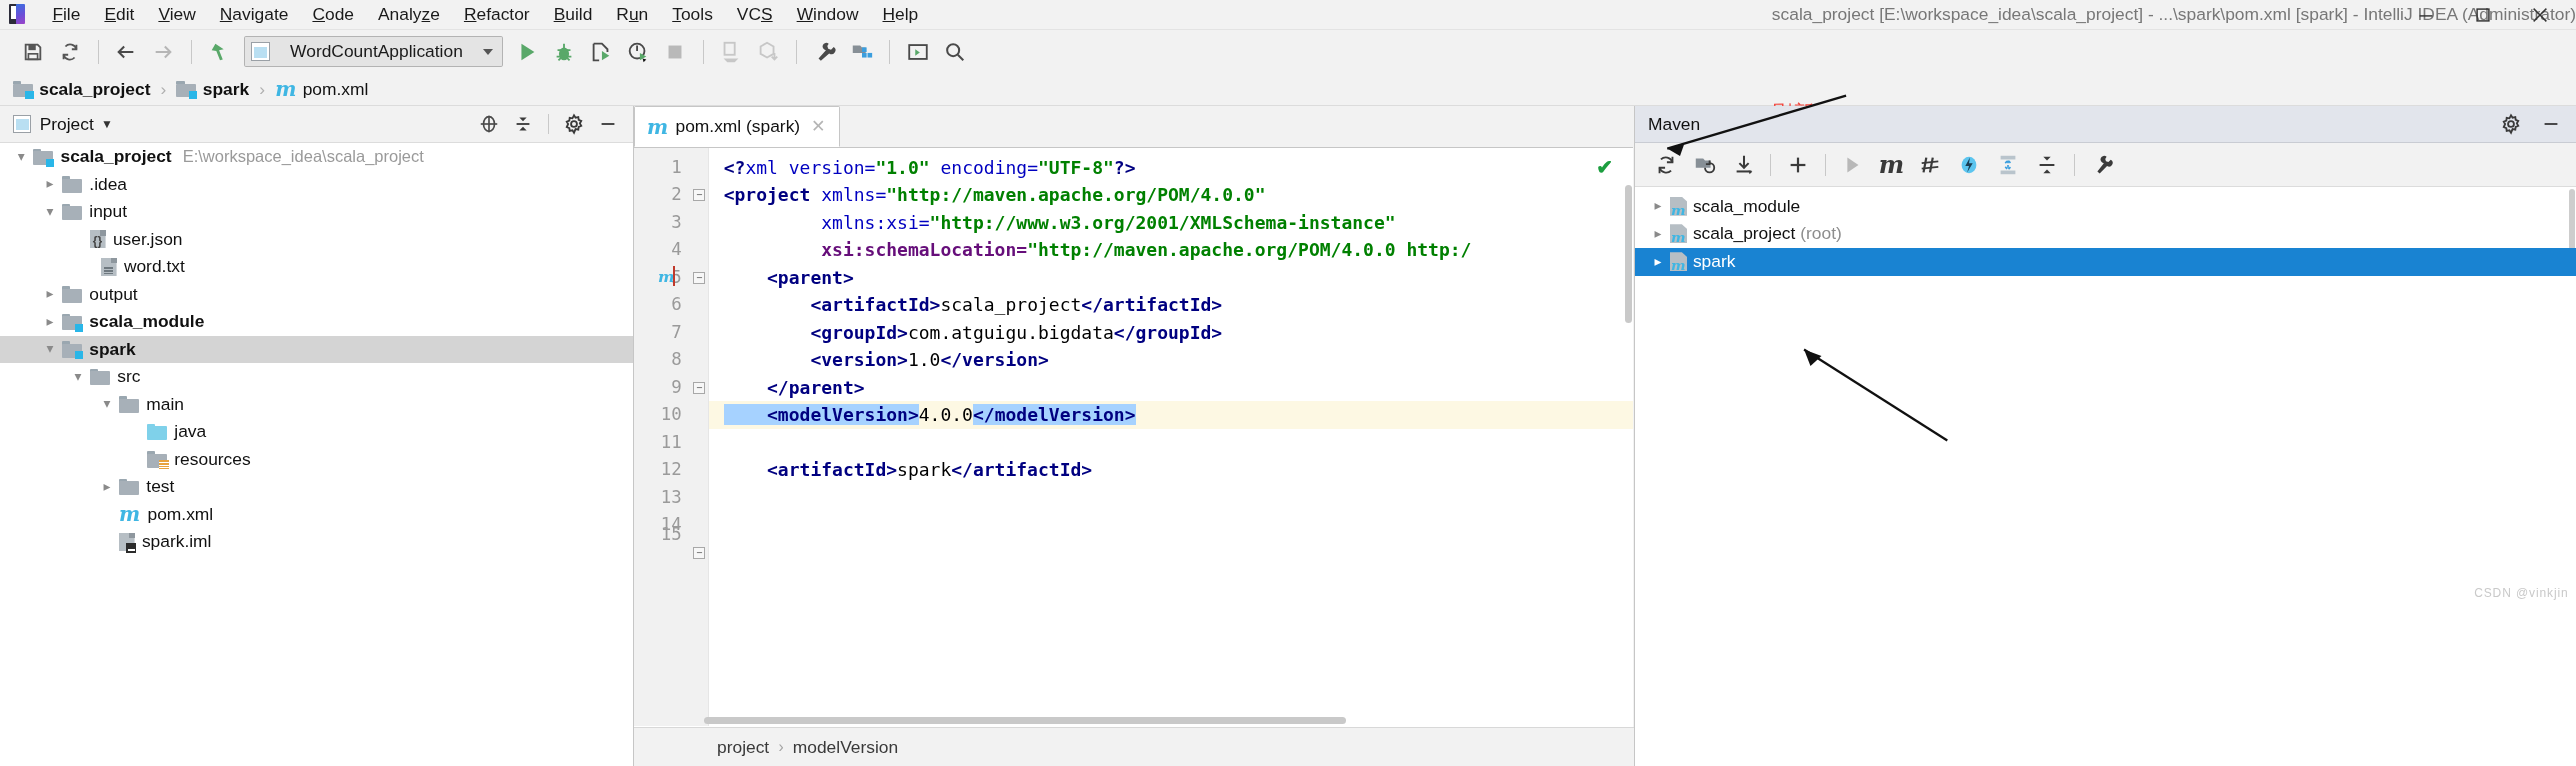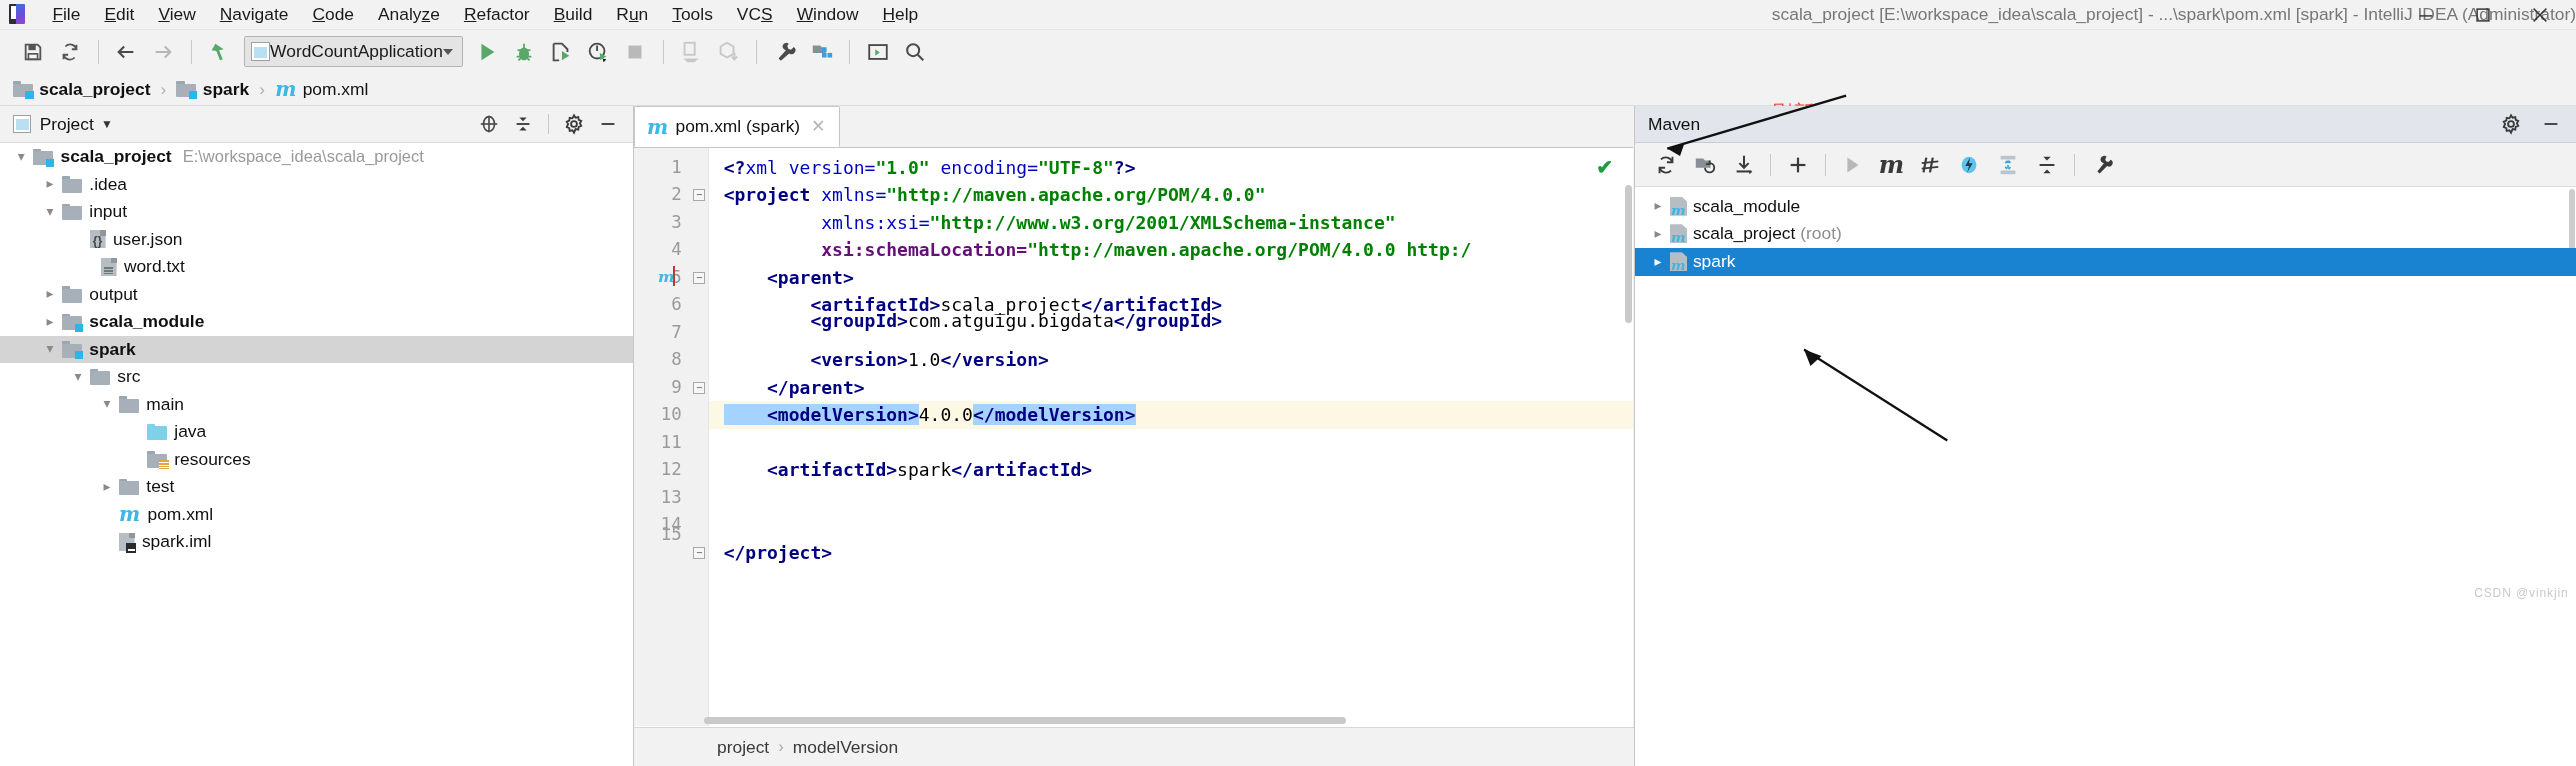--- a/index.html
+++ b/index.html
@@ -37,21 +37,21 @@
   
   .toolbar {
     position:absolute; left:0; top:29px; width:2576px; height:44px;
     background:#f2f2f2; display:flex; align-items:center; padding-left:14.7px;
     border-top:0.9px solid #e3e3e3;
   }
   .tb { width:37px; height:37px; display:flex; align-items:center; justify-content:center; }
   .tb svg { display:block; }
   .tb-sep { width:0.9px; height:24px; background:#c8c8c8; margin:0 9.2px; }
   .runconfig {
-    display:flex; align-items:center; gap:0; height:31px; padding:0 9.2px 0 6.4px;
+    display:flex; align-items:center; gap:20px; height:31px; padding:0 9.2px 0 6.4px;
     border:0.9px solid #b3b3b3; background:#e4e4e4; border-radius:1.8px; margin:0 5.5px;
   }
   .runconfig .rc-label { font-size:17.4px; color:#1a1a1a; white-space:nowrap; }
   .rc-icon { width:19px; height:19px; border:1.8px solid #9aa0a6; background:#fff; position:relative; }
   .rc-icon::after { content:""; position:absolute; left:1.8px; top:3.7px; right:1.8px; bottom:1.8px; background:#b9dff2; }
   .caret-dn { width:0;height:0;border-left:5.5px solid transparent;border-right:5.5px solid transparent;border-top:6.4px solid #555; }
 
   
   .crumbbar {
     position:absolute; left:0; top:73px; width:2576px; height:33px;
@@ -579,29 +579,28 @@
             <span class="sq">−</span>
           </div>
         </div>
       <div class="codelines" id="codelines">
           <div class="cl" style="top: 5.5px;"><span class="tok t-pi">&lt;?</span><span class="tok t-attr">xml</span><span class="tok t-attr"> version=</span><span class="tok t-val">"1.0"</span><span class="tok t-attr"> encoding=</span><span class="tok t-val">"UTF-8"</span><span class="tok t-pi">?&gt;</span></div>
           <div class="cl" style="top: 33px;"><span class="tok t-tag">&lt;project</span><span class="tok t-attr"> xmlns=</span><span class="tok t-val">"http://maven.apache.org/POM/4.0.0"</span></div>
           <div class="cl" style="top: 61px;"><span class="tok t-attr">         xmlns:xsi=</span><span class="tok t-val">"http://www.w3.org/2001/XMLSchema-instance"</span></div>
           <div class="cl" style="top: 88px;"><span class="tok t-loc">         xsi:schemaLocation=</span><span class="tok t-val">"http://maven.apache.org/POM/4.0.0 http:/</span></div>
           <div class="cl" style="top: 143px;"><span class="tok t-tag">        &lt;artifactId&gt;</span><span class="tok t-txt">scala_project</span><span class="tok t-tag">&lt;/artifactId&gt;</span></div>
           <div class="cl" style="top: 116px;"><span class="tok t-tag">    &lt;parent&gt;</span></div>
-          <div class="cl" style="top: 159px;"><span class="tok t-tag">        &lt;groupId&gt;</span><span class="tok t-txt">com.atguigu.bigdata</span><span class="tok t-tag">&lt;/groupId&gt;</span></div>
+          <div class="cl" style="top: 171px;"><span class="tok t-tag">        &lt;groupId&gt;</span><span class="tok t-txt">com.atguigu.bigdata</span><span class="tok t-tag">&lt;/groupId&gt;</span></div>
           <div class="cl" style="top: 198px;"><span class="tok t-tag">        &lt;version&gt;</span><span class="tok t-txt">1.0</span><span class="tok t-tag">&lt;/version&gt;</span></div>
           <div class="cl" style="top: 226px;"><span class="tok t-tag">    &lt;/parent&gt;</span></div>
           <div class="cl hl" style="top: 253px;"><span class="tok t-tag selbg">    &lt;modelVersion&gt;</span><span class="tok t-txt">4.0.0</span><span class="tok t-tag selbg">&lt;/modelVersion&gt;</span></div>
           <div class="cl" style="top: 281px;">&nbsp;</div>
           <div class="cl" style="top: 308px;"><span class="tok t-tag">    &lt;artifactId&gt;</span><span class="tok t-txt">spark</span><span class="tok t-tag">&lt;/artifactId&gt;</span></div>
           <div class="cl" style="top: 336px;">&nbsp;</div>
           <div class="cl" style="top: 363px;">&nbsp;</div>
-          <div class="cl" style="top: 391px;"><span class="tok t-tag">&lt;/project&gt;</span></div>
         </div>
       <div class="inspect-ok">✔</div>
       <div class="vscroll"></div>
       <div class="hscroll"></div>
     </div>
     <div class="statusbar">
       <span class="sb">project</span>
       <span class="sbsep">›</span>
       <span class="sb">modelVersion</span>
     </div>

